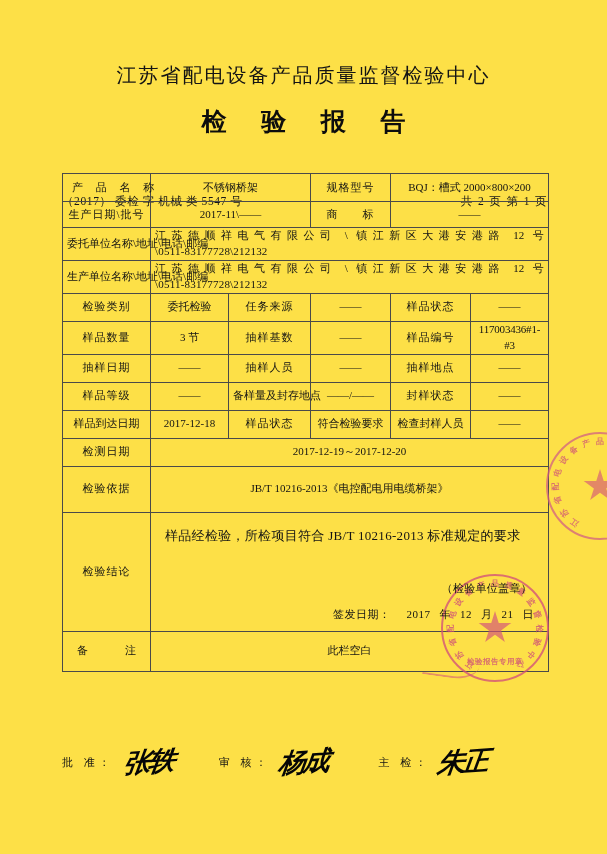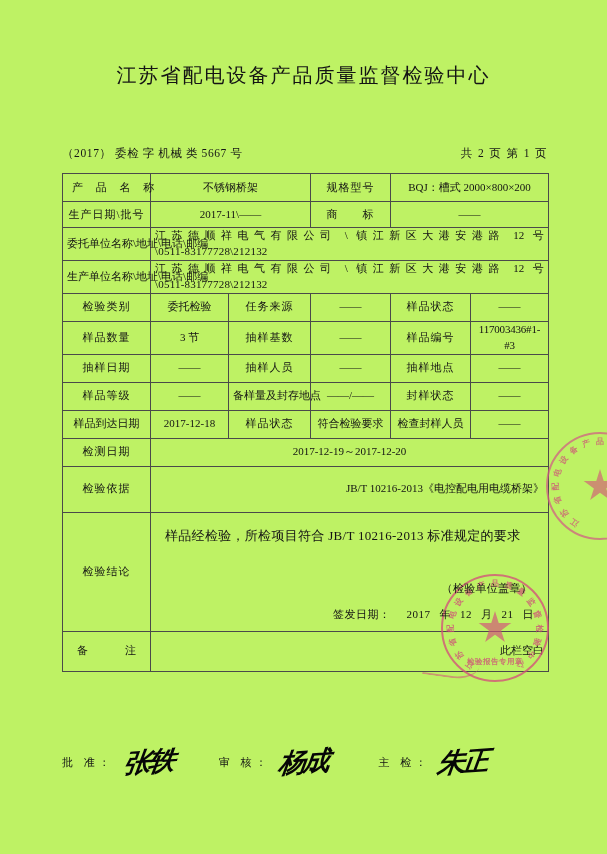--- a/index.html
+++ b/index.html
@@ -12,21 +12,21 @@
     height: 854px;
     position: relative;
     font-family: "Liberation Serif", "DejaVu Serif", serif;
     color: #111111;
     overflow: hidden;
   }
 
   .page {
     position: absolute;
     inset: 0;
-    background: #bef264;
+    background: #fde047;
   }
 
   
   .header {
     position: absolute;
     top: 62px;
     left: 0;
     width: 607px;
     text-align: center;
   }
@@ -52,21 +52,21 @@
     top: 146px;
     left: 62px;
     width: 486px;
     display: flex;
     justify-content: space-between;
     align-items: baseline;
     font-size: 11.5px;
     color: #161616;
   }
   .meta-left { letter-spacing: 0.6px; }
-  .meta-right { letter-spacing: 1.4px; }
+  .meta-right { letter-spacing: 1.4px; margin-top: 48px; }
 
   
   .tbl-wrap {
     position: absolute;
     top: 173px;
     left: 62px;
     width: 486px;
   }
   table.main {
     border-collapse: collapse;
@@ -113,21 +113,21 @@
   .addr .l2 {
     text-align-last: left;
     display: block;
   }
   .sn {
     font-size: 8.5px;
     letter-spacing: -0.2px;
   }
 
   .basis {
-    text-align: right;
+    text-align: center;
     padding-left: 10px;
     font-size: 11px;
   }
 
   
   .concl-cell {
     position: relative;
     padding: 0;
   }
   .concl-inner {
@@ -268,24 +268,25 @@
     z-index: 3;
   }
 </style>
 </head>
 <body>
 
 <div class="page">
 
   <div class="header">
     <div class="org-title">江苏省配电设备产品质量监督检验中心</div>
+    <div class="doc-title">检 验 报 告</div>
   </div>
 
   <div class="meta-row">
-    <div class="meta-left">（2017） 委检 字 机械 类 5667 号</div>
+    <div class="meta-left">（2017） 委检 字 机械 类 5547 号</div>
     <div class="meta-right">共 2 页 第 1 页</div>
   </div>
 
   <div class="tbl-wrap">
     <table class="main">
       <colgroup>
         <col style="width:88px">
         <col style="width:78px">
         <col style="width:82px">
         <col style="width:80px">

